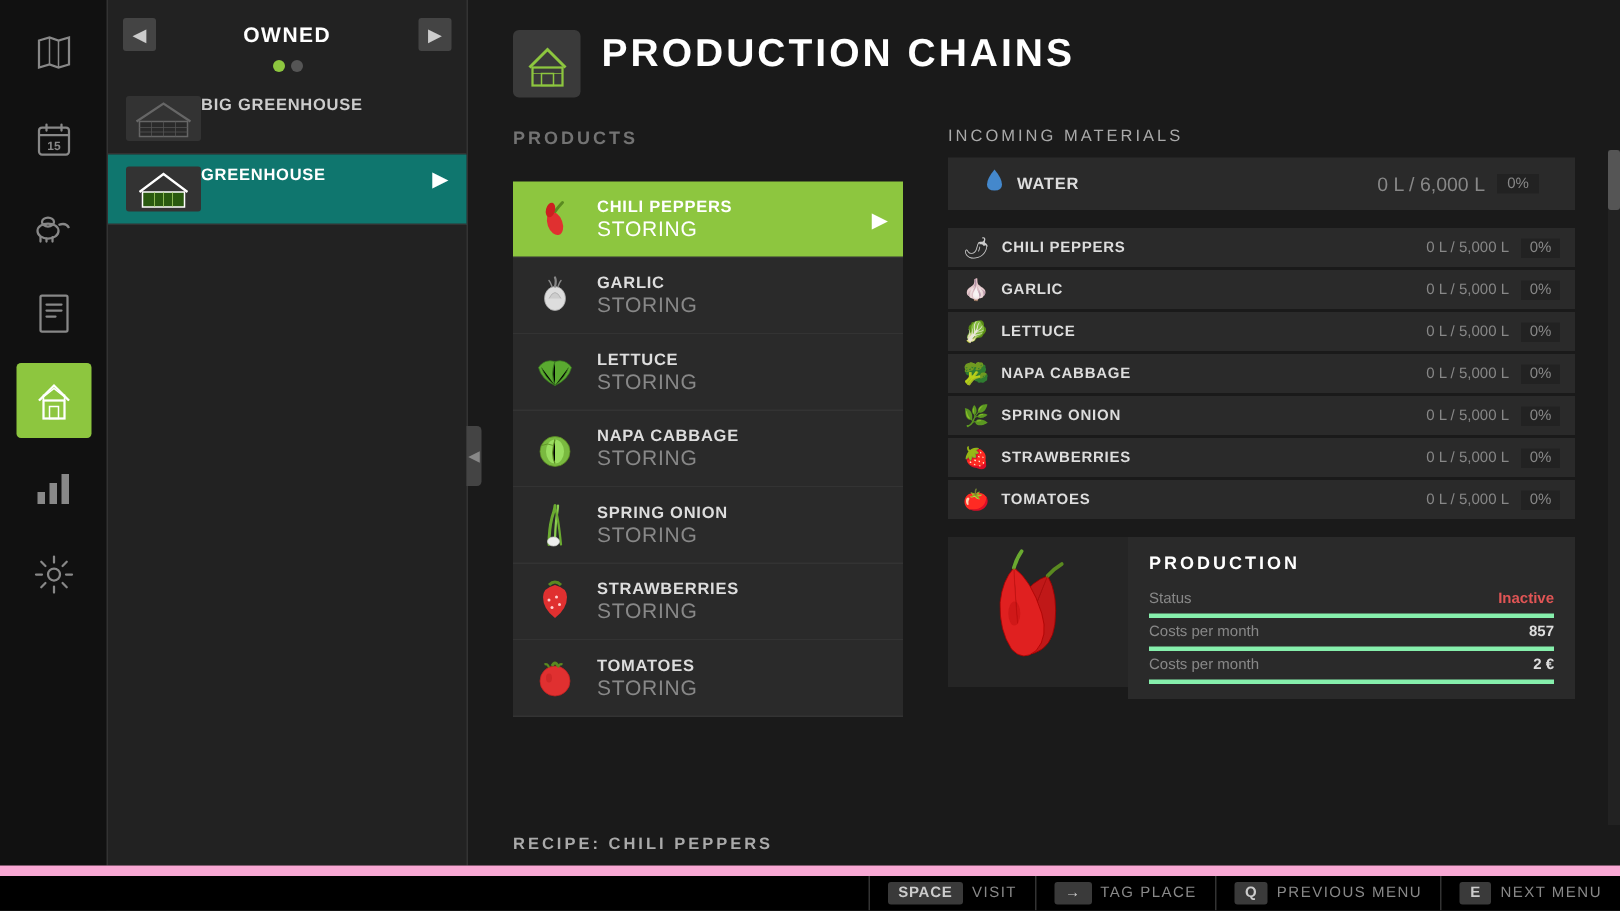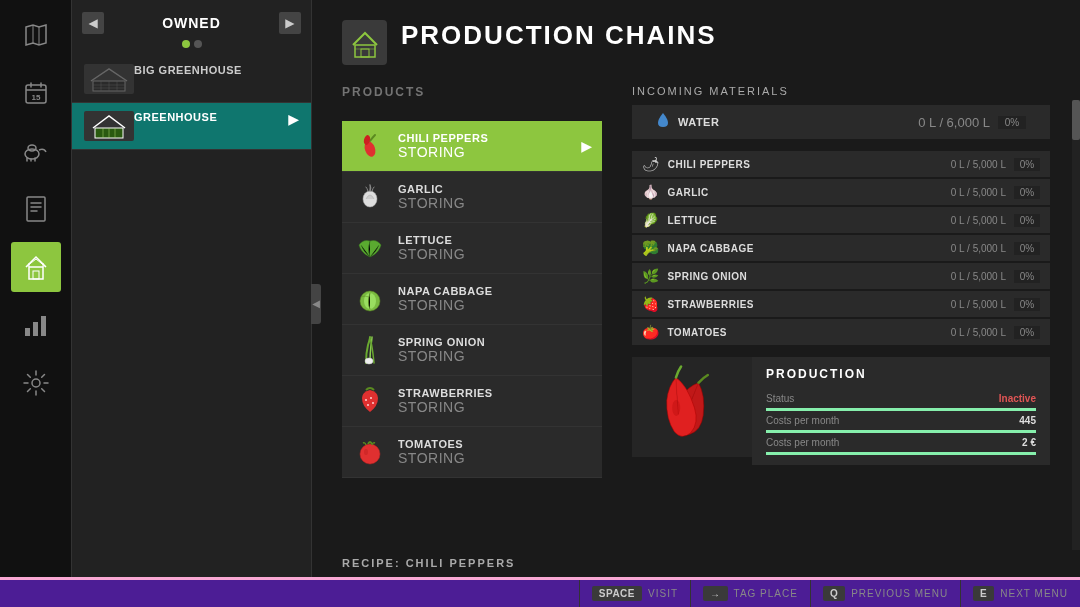--- a/index.html
+++ b/index.html
@@ -358,27 +358,27 @@
       text-transform: uppercase;
     }
 
     
     .bottom-bar {
       position: absolute;
       bottom: 0;
       left: 0;
       right: 0;
       height: 30px;
-      background: #4c1d95;
+      background: #000000;
       display: flex;
       align-items: center;
       justify-content: flex-end;
       gap: 0;
       padding-right: 0;
-      border-top: 3px solid #f9a8d4;
+      border-top: 7px solid #f9a8d4;
     }
     .kb-group {
       display: flex;
       align-items: center;
       padding: 0 12px;
       height: 100%;
       gap: 6px;
       border-left: 1px solid #333;
     }
     .kb-key {
@@ -714,21 +714,21 @@
           </svg>
         </div>
         <div class="production-info">
           <div class="production-title">PRODUCTION</div>
           <div class="prod-row">
             <span class="prod-label">Status</span>
             <span class="prod-value inactive">Inactive</span>
           </div>
           <div class="prod-row">
             <span class="prod-label">Costs per month</span>
-            <span class="prod-value">445</span>
+            <span class="prod-value">857</span>
           </div>
           <div class="prod-row">
             <span class="prod-label">Costs per month</span>
             <span class="prod-value">2 €</span>
           </div>
         </div>
       </div>
 
     </div>
   </div>

